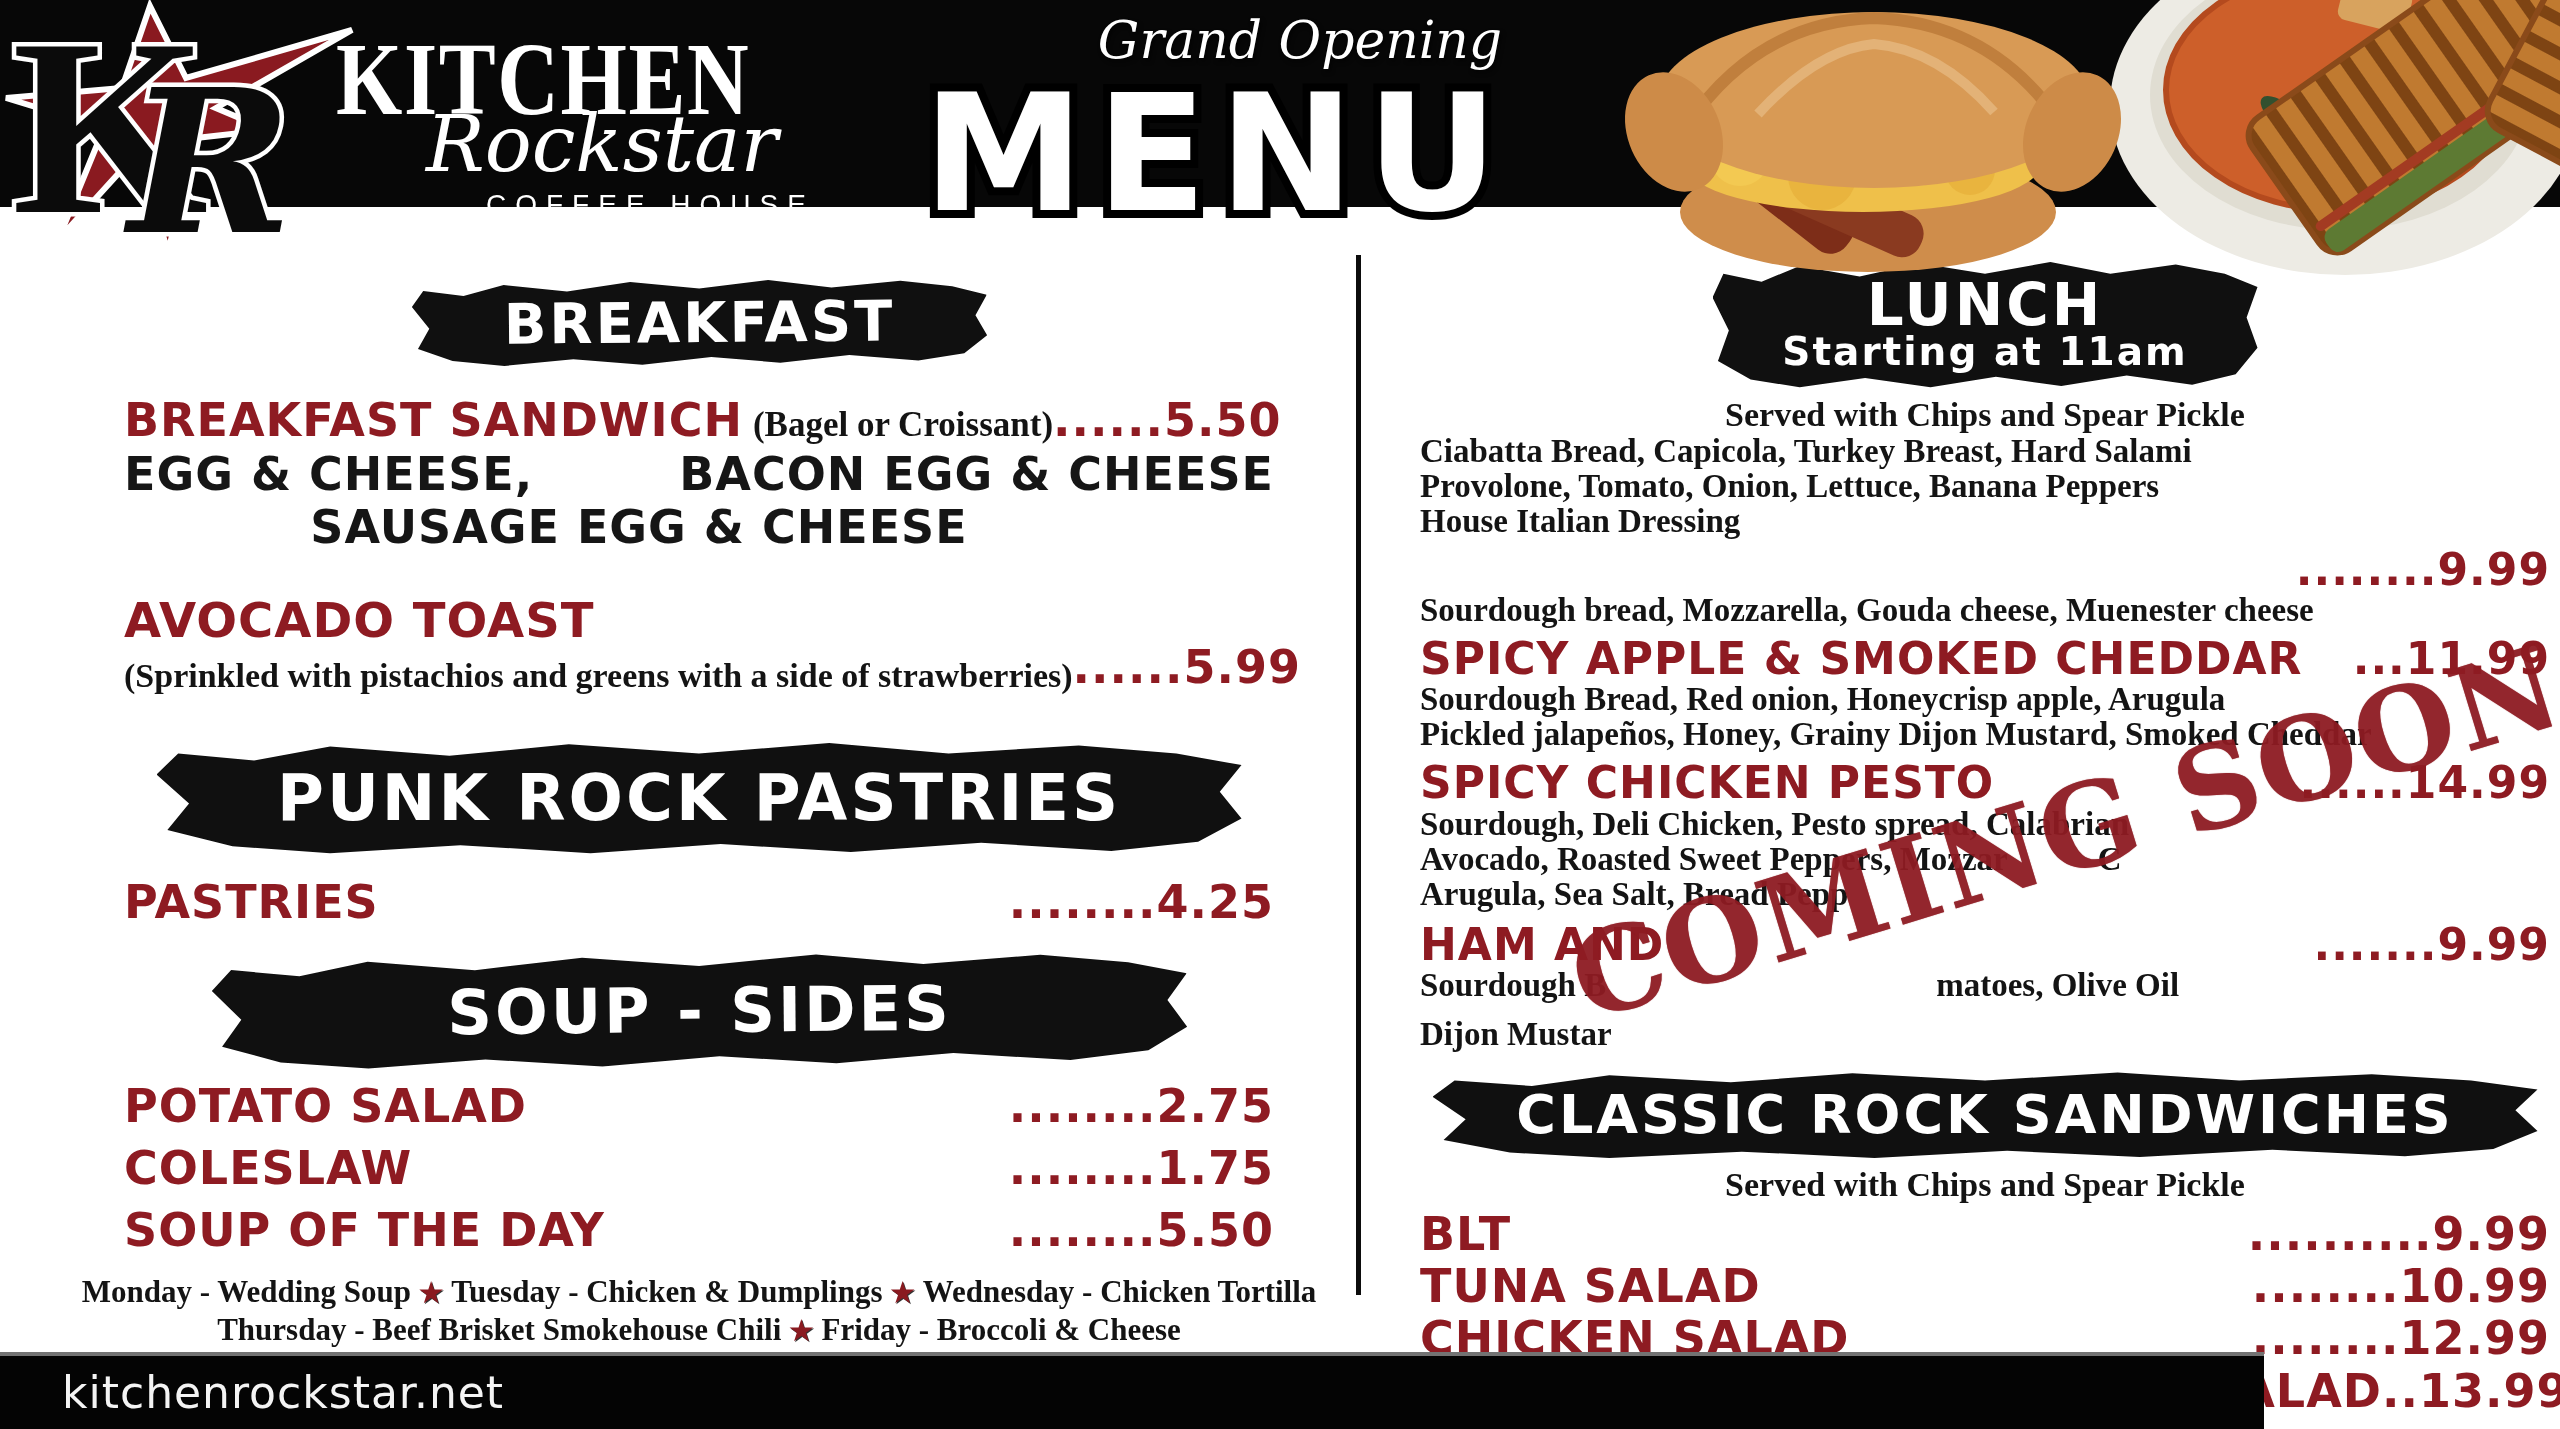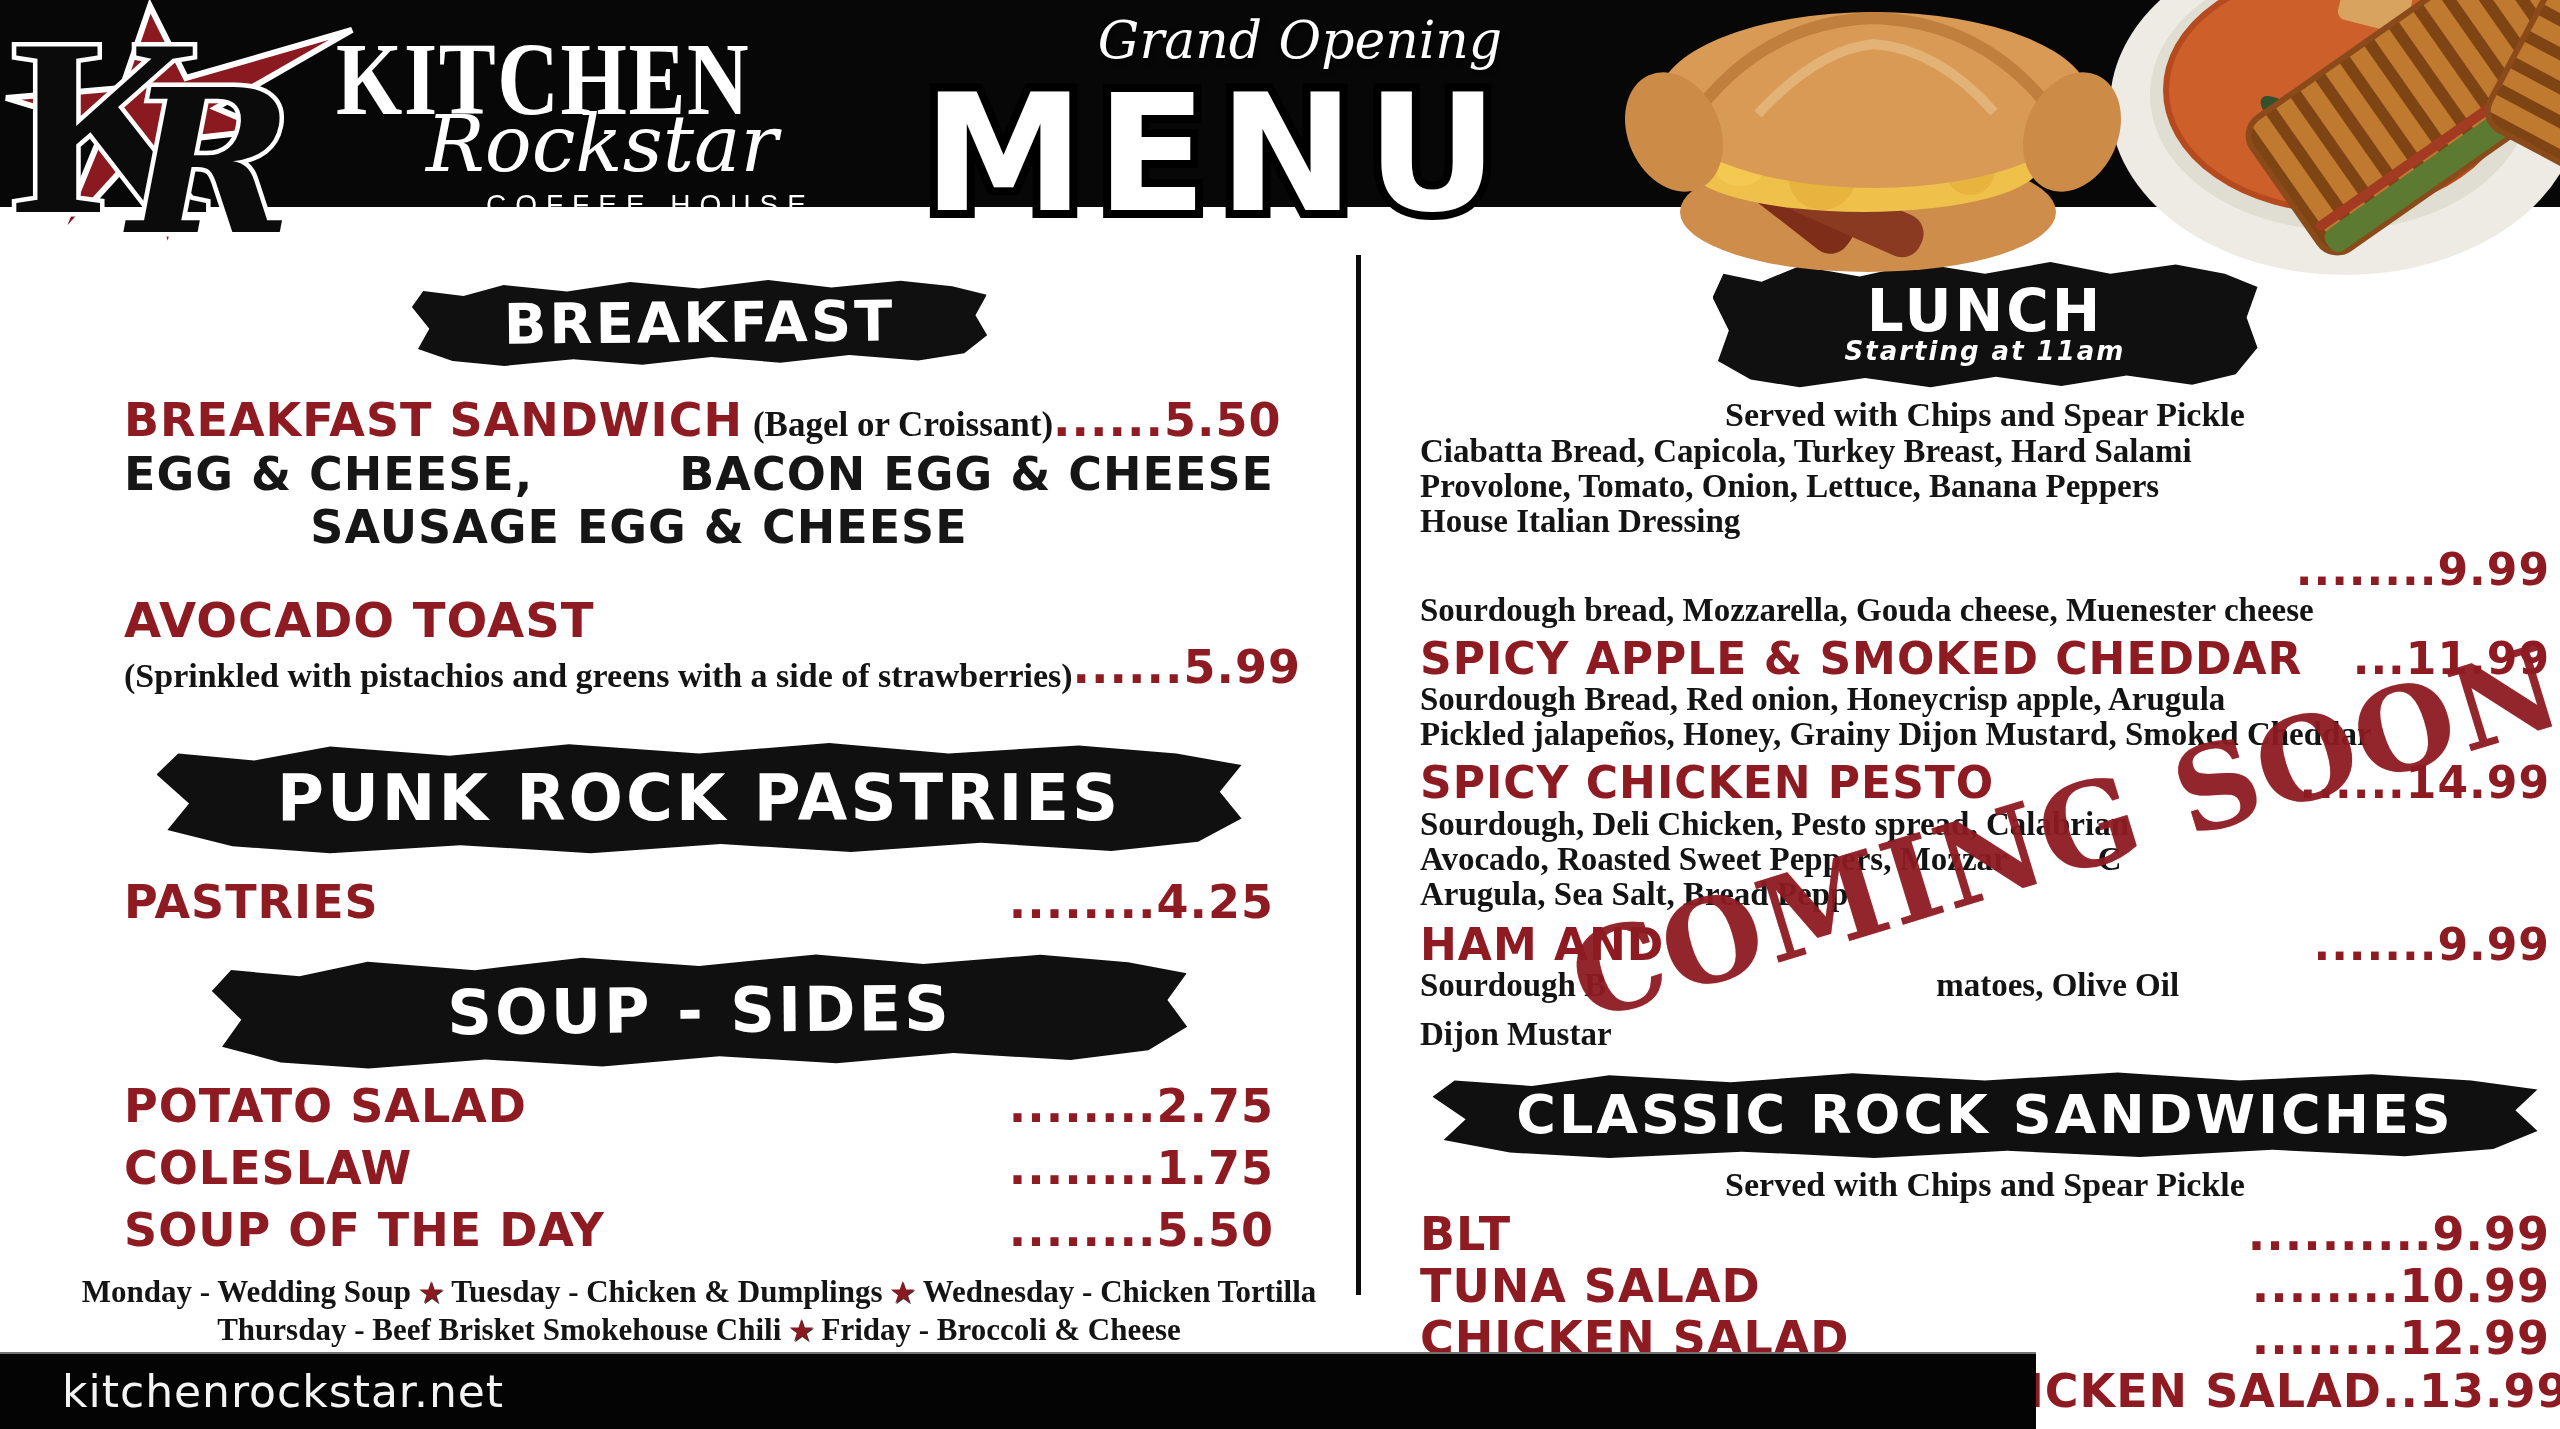--- a/index.html
+++ b/index.html
@@ -60,22 +60,22 @@
   
   .stamp{
     position:absolute;left:1575px;top:915px;z-index:9;
     transform:rotate(-17deg);transform-origin:0 50%;
     font-family:"DejaVu Serif",serif;font-weight:700;font-size:115px;letter-spacing:2px;
     color:var(--red);opacity:.95;white-space:nowrap;
     text-shadow:0 0 1px rgba(142,27,34,.7);
   }
   
   .footer{
-    position:absolute;left:0;top:1352px;width:2036px;height:77px;background:#040404;z-index:8;
-    display:flex;align-items:center;padding-left:62px;border-top:2px solid #737373;
+    position:absolute;left:0;top:1352px;width:2264px;height:77px;background:#040404;z-index:8;
+    display:flex;align-items:center;padding-left:62px;border-top:4px solid #737373;
   }
   .footer span{color:#f4f4f4;font-size:44px;font-weight:400;letter-spacing:1px;font-family:"DejaVu Sans",sans-serif;}
   
   .mt4{margin-top:4px}.mt6{margin-top:6px}.mt8{margin-top:8px}.mt10{margin-top:10px}
   .mt14{margin-top:14px}.mt18{margin-top:18px}.mt22{margin-top:22px}.mt26{margin-top:26px}
   .mt30{margin-top:30px}.mt44{margin-top:44px}
 </style>
 </head>
 <body>
 
@@ -216,21 +216,21 @@
       <div>
         <span>Saturday - Loaded Potato</span><span class="star-sep">★</span><span>Sunday - Stuffed Pepper</span>
       </div>
     </div>
   </main>
 
   <main class="col col-right">
 
     <div class="brush" style="width:545px;height:132px;margin:0 auto;line-height:.95;">
       <span style="font-size:58px;">LUNCH</span>
-      <span style="font-size:26px;letter-spacing:2px;font-style:italic;">Starting at 11am</span>
+      <span style="font-size:39px;letter-spacing:2px;">Starting at 11am</span>
     </div>
     <div class="note mt6" style="text-align:center;font-size:34px;">Served with Chips and Spear Pickle</div>
 
     <div class="desc">Ciabatta Bread, Capicola, Turkey Breast, Hard Salami</div>
     <div class="desc">Provolone, Tomato, Onion, Lettuce, Banana Peppers</div>
     <div class="desc">House Italian Dressing</div>
 
     <div class="price-row mt8" style="font-size:44px;">
       <span class="price">........9.99</span>
     </div>

